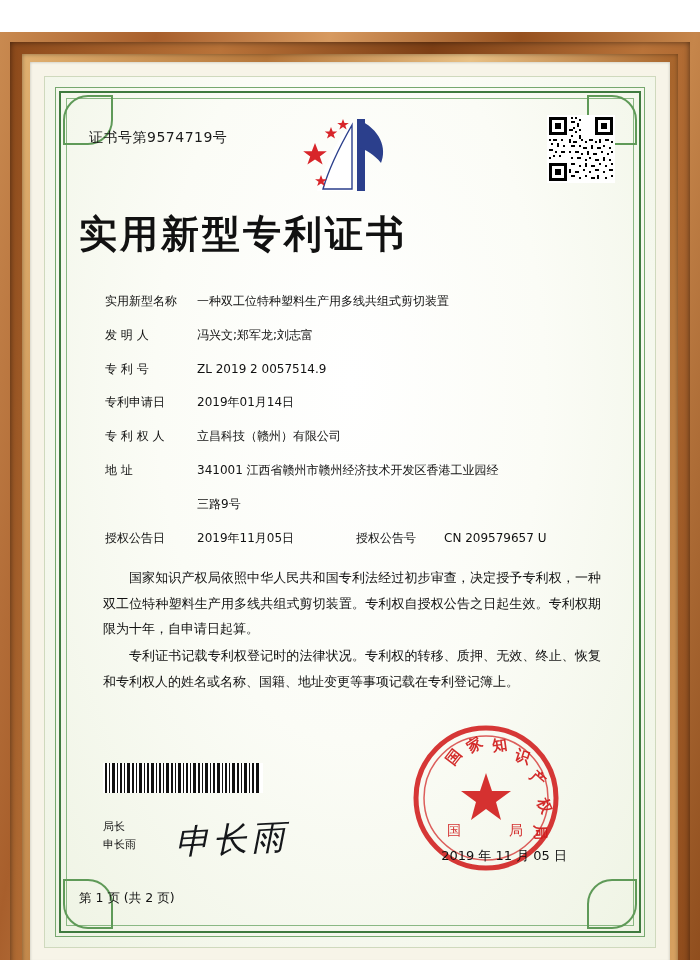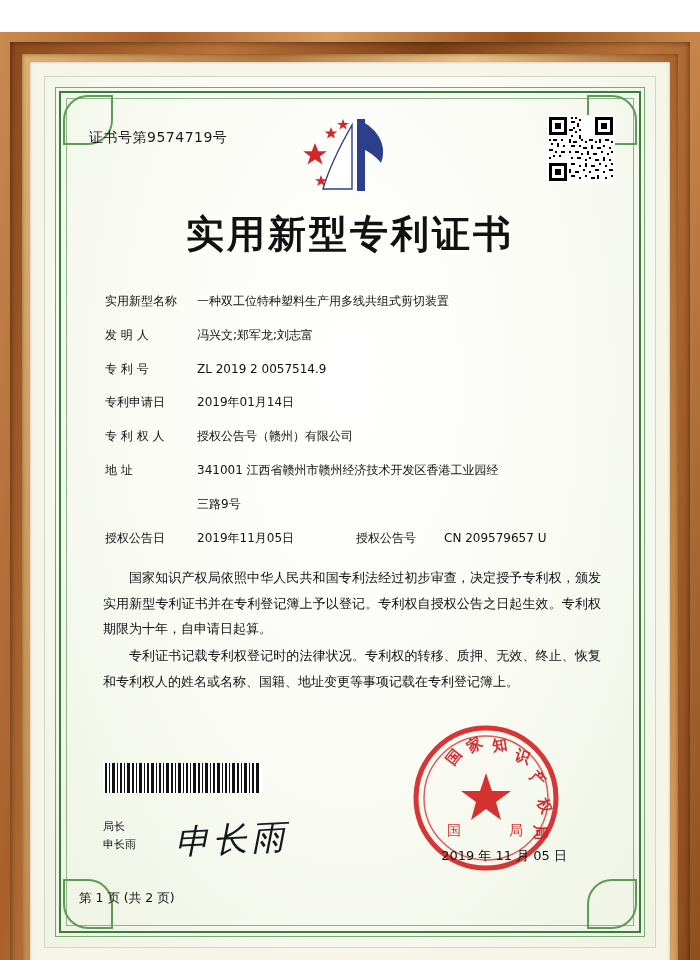--- a/index.html
+++ b/index.html
@@ -88,21 +88,20 @@
     width:110px;height:84px;
   }
   .qr{
     position:absolute;right:6px;top:8px;
     width:68px;height:68px;
     background:#fff;
   }
   .qr svg{display:block;}
   h1.title{
     margin:6px 0 0 0;
-    text-align:center;
     font-size:38px;
     letter-spacing:3px;
     font-weight:bold;
     color:#111;
     font-family:"DejaVu Sans","Liberation Sans",sans-serif;
   }
   .fields{
     margin-top:30px;
     padding:0 18px 0 26px;
     font-size:12px;
@@ -308,40 +307,40 @@
         <div class="field">
           <span class="f-label">专 利 号</span>
           <span class="f-value">ZL 2019 2 0057514.9</span>
         </div>
         <div class="field">
           <span class="f-label">专利申请日</span>
           <span class="f-value">2019年01月14日</span>
         </div>
         <div class="field">
           <span class="f-label">专 利 权 人</span>
-          <span class="f-value">授权公告号（赣州）有限公司</span>
+          <span class="f-value">立昌科技（赣州）有限公司</span>
         </div>
         <div class="field">
           <span class="f-label">地 址</span>
           <span class="f-value">341001 江西省赣州市赣州经济技术开发区香港工业园经</span>
         </div>
         <div class="field">
           <span class="f-label"></span>
           <span class="f-value">三路9号</span>
         </div>
         <div class="field">
           <span class="f-label">授权公告日</span>
           <span class="f-value" style="max-width:170px">2019年11月05日</span>
           <span class="f-label" style="width:88px">授权公告号</span>
           <span class="f-value">CN 209579657 U</span>
         </div>
       </div>
 
       <div class="paras">
-        <p>国家知识产权局依照中华人民共和国专利法经过初步审查，决定授予专利权，颁发实用新型专利证书并在专利登记簿上予以登记。专利权自授权公告之日起生效。专利权期限为十年，自申请日起算。</p>
+        <p>国家知识产权局依照中华人民共和国专利法经过初步审查，决定授予专利权，一种双工位特种塑料生产用多线共组式剪切装置。专利权自授权公告之日起生效。专利权期限为十年，自申请日起算。</p>
         <p>专利证书记载专利权登记时的法律状况。专利权的转移、质押、无效、终止、恢复和专利权人的姓名或名称、国籍、地址变更等事项记载在专利登记簿上。</p>
       </div>
 
       <div class="barcode">
         <svg width="160" height="30" viewBox="0 0 160 30" shape-rendering="crispEdges">
           <rect width="160" height="30" fill="#fff"></rect>
           <g fill="#111">
             <rect x="2" y="0" width="2" height="30"></rect>
               <rect x="6" y="0" width="1" height="30"></rect>
             <rect x="9" y="0" width="3" height="30"></rect>

